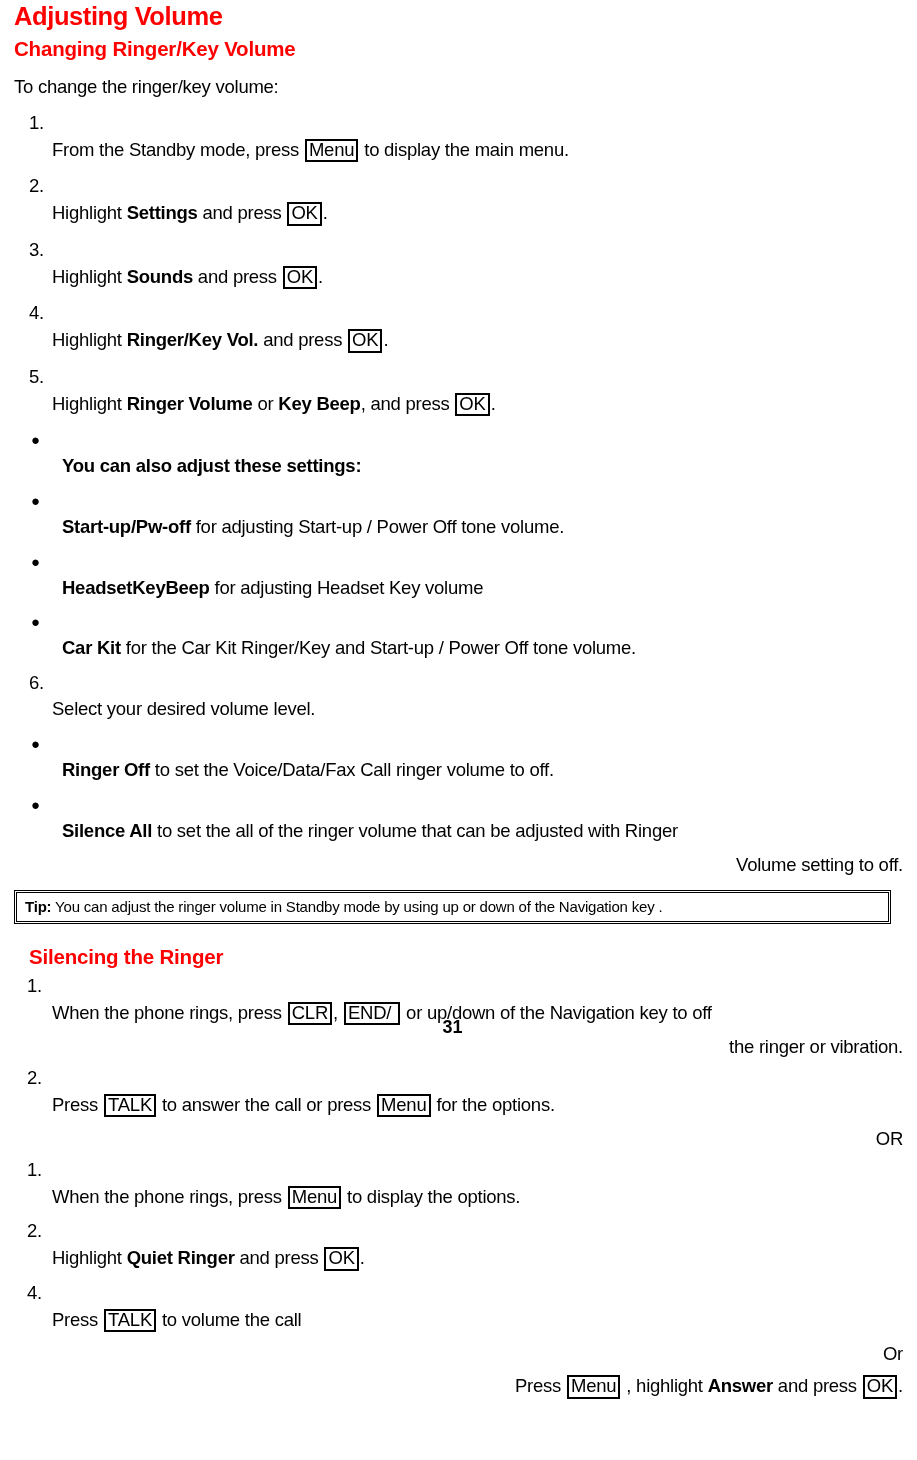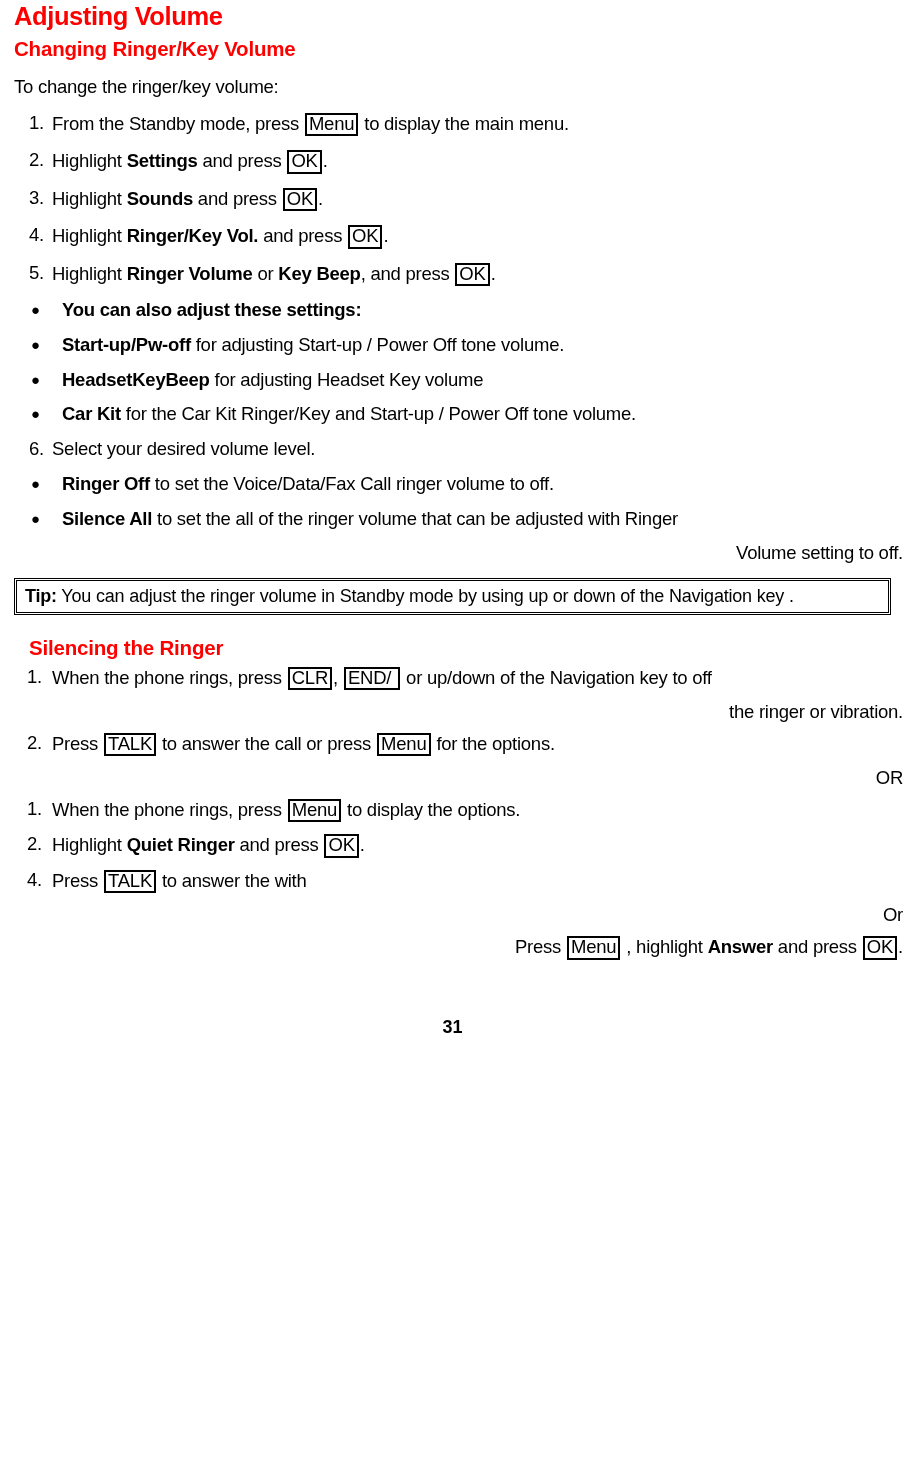--- a/index.html
+++ b/index.html
@@ -68,21 +68,21 @@
   }
   .row.num .marker { width: 38px; padding-left: 15px; box-sizing: border-box; }
   .row.num2 .marker { width: 38px; padding-left: 13px; box-sizing: border-box; }
   .row.bul .marker {
     width: 48px;
     padding-left: 17px;
     box-sizing: border-box;
     font-size: 15px;
     line-height: 1.28;
   }
-  .row .txt { flex: 1 1 auto; }
+  .row .txt { flex: 1 1 auto; margin-top: 26px; }
 
   .list1 { margin-top: 16px; }
   .list1 .row { margin-bottom: 14px; }
 
   .list2 { margin-top: 8px; }
   .list2 .row { margin-bottom: 12px; }
 
   .cont {
     font-size: 18.5px;
     letter-spacing: -0.25px;
@@ -107,21 +107,21 @@
     letter-spacing: -0.2px;
     white-space: pre;
   }
 
   
   .tipbox {
     margin: 14px 12px 0 0;
     border: 3px double #000000;
     box-sizing: border-box;
     padding: 6px 6px 7px 8px;
-    font-size: 18px;
+    font-size: 15px;
     letter-spacing: -0.2px;
     line-height: 1.0;
   }
   .tipbox .tiplabel { font-weight: bold; }
 
   .gap-before-section { height: 22px; }
 
   
   .folio {
     position: absolute;
@@ -219,21 +219,21 @@
       <div class="row num2">
         <span class="marker">1.</span>
         <span class="txt"><span>When the phone rings, press </span><span class="key">Menu</span><span> to display the options.</span></span>
       </div>
       <div class="row num2">
         <span class="marker">2.</span>
         <span class="txt"><span>Highlight </span><b>Quiet Ringer</b><span> and press </span><span class="key">OK</span><span>.</span></span>
       </div>
       <div class="row num2">
         <span class="marker">4.</span>
-        <span class="txt"><span>Press </span><span class="key">TALK</span><span> to answer the with</span></span>
+        <span class="txt"><span>Press </span><span class="key">TALK</span><span> to volume the call</span></span>
       </div>
       <div class="cont ind2"><span>Or</span></div>
       <div class="cont ind2"><span>Press </span><span class="key">Menu</span><span> , highlight </span><b>Answer</b><span> and press </span><span class="key">OK</span><span>.</span></div>
     </div>
 
   <div class="folio">31</div>
 
 </div>
 
 </body></html>

